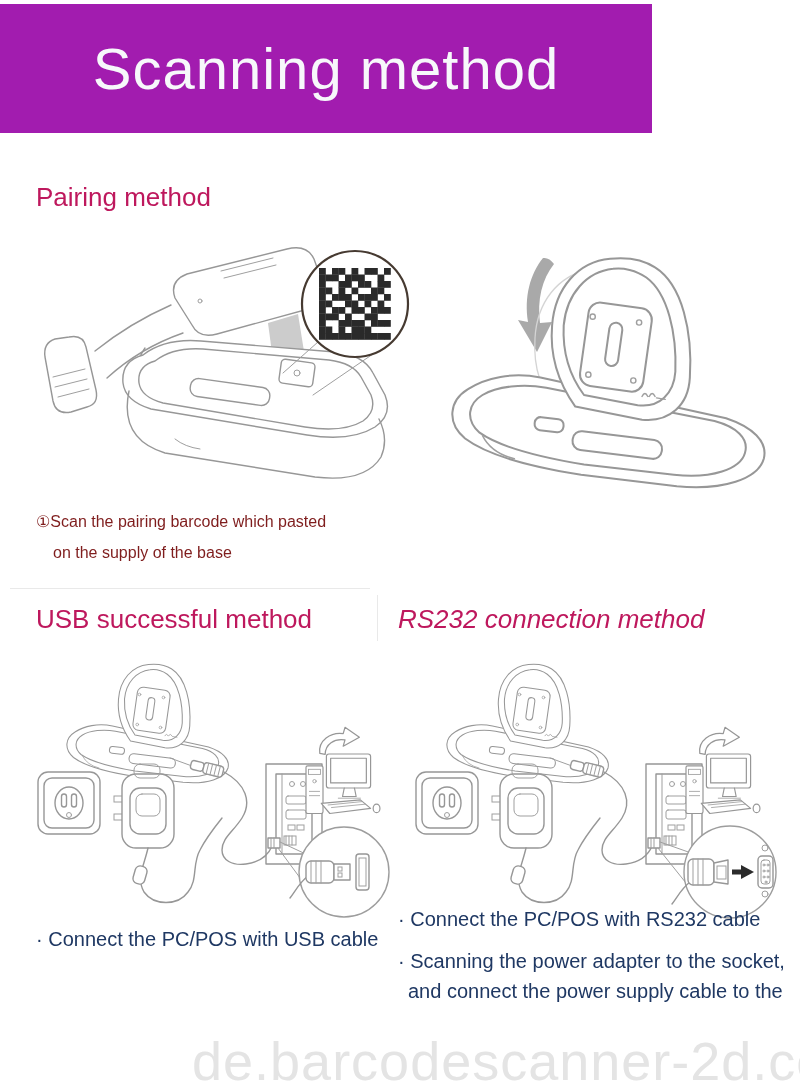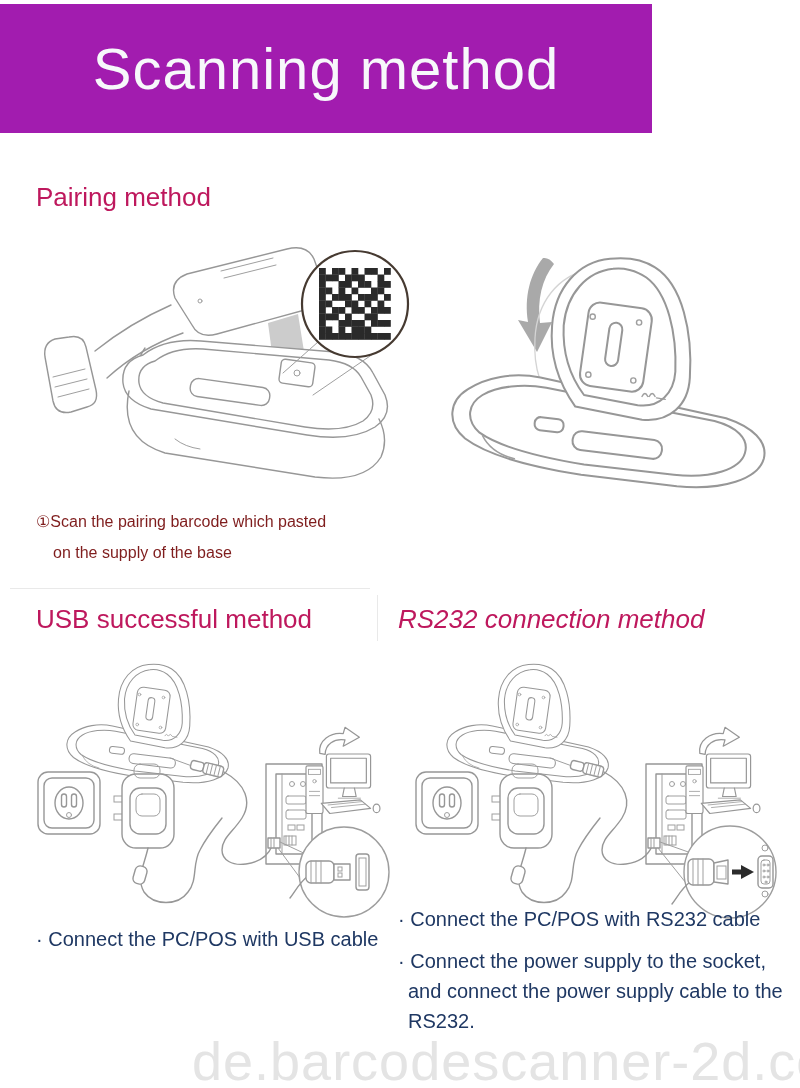--- a/index.html
+++ b/index.html
@@ -334,18 +334,17 @@
     <circle class="lnt" cx="35" cy="22" r="3"></circle>
   </g>
 </svg>
 
 <div class="note" style="left:36px; top:924px;">
   <span class="line">· Connect the PC/POS with USB cable</span>
 </div>
 <div class="note" style="left:398px; top:904px;">
   <span class="line" style="display:block">· Connect the PC/POS with RS232 cable</span>
   <span class="gap"></span>
-  <span class="line" style="display:block">· Connect the power supply to the socket,</span>
+  <span class="line" style="display:block">· Scanning the power adapter to the socket,</span>
   <span class="line ind10" style="display:block">and connect the power supply cable to the</span>
-  <span class="line ind10" style="display:block">RS232.</span>
 </div>
 
 <div class="watermark">de.barcodescanner-2d.com</div>
 
 </body></html>

